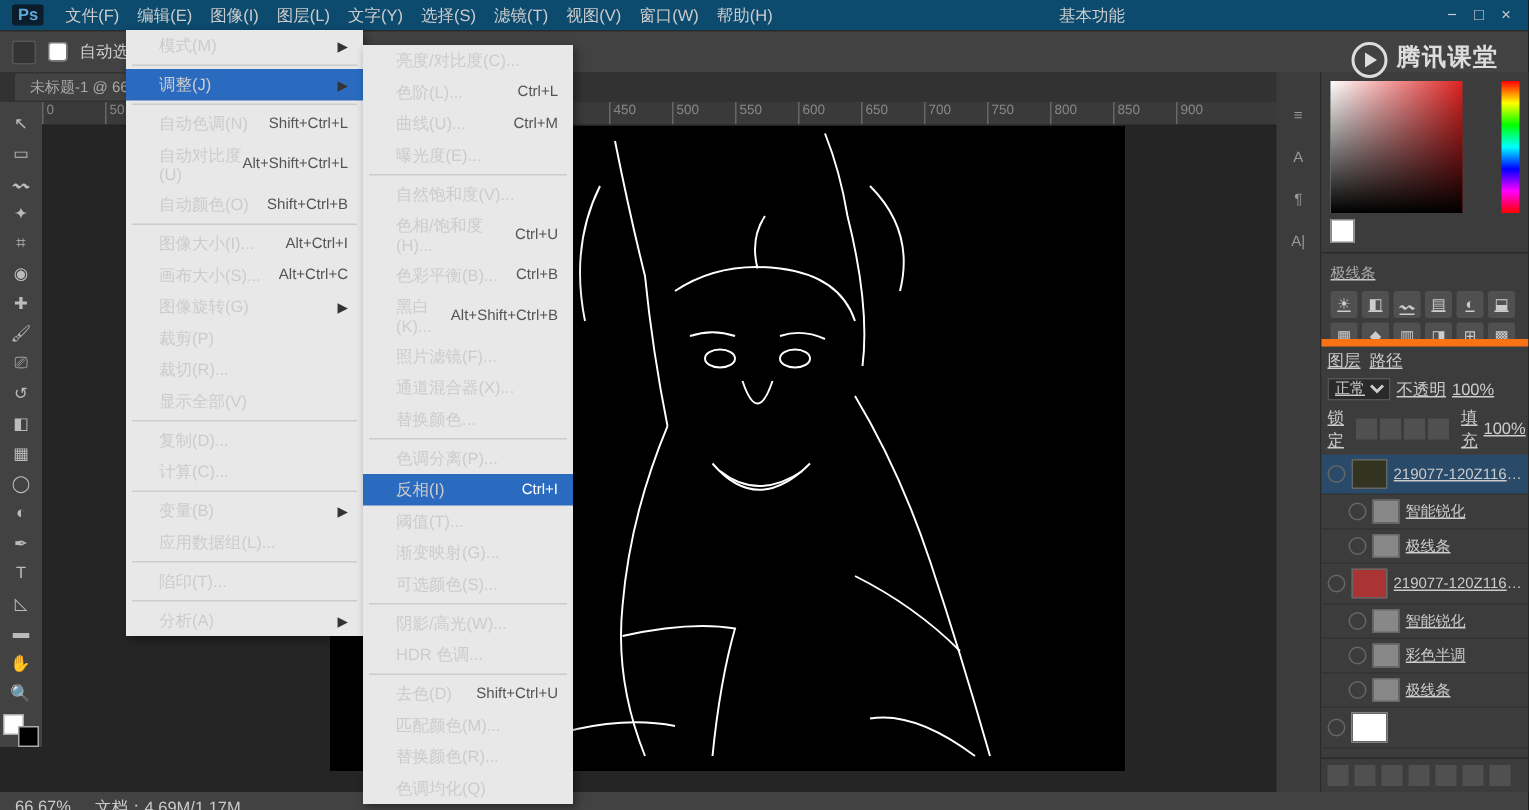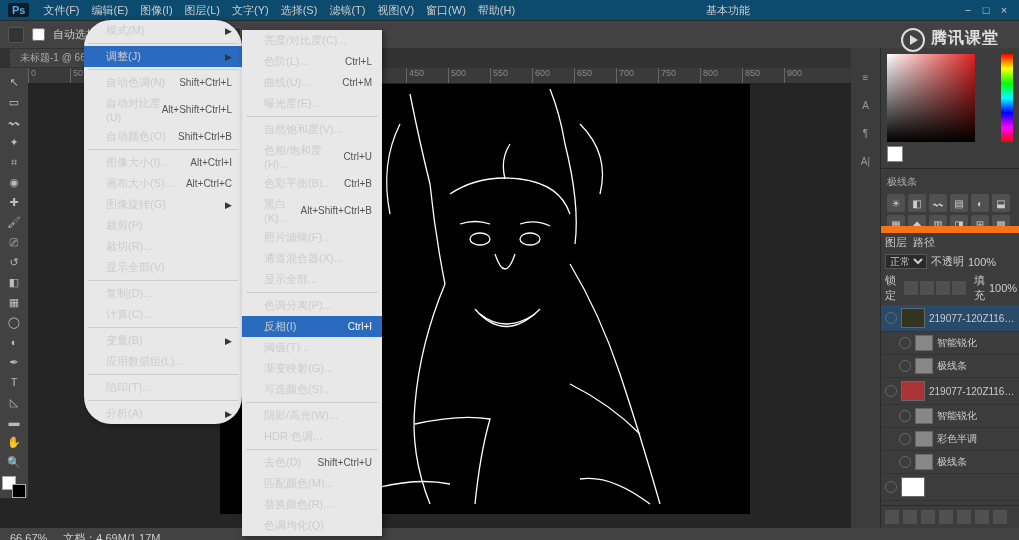--- a/index.html
+++ b/index.html
@@ -16,28 +16,28 @@
 .tabstrip .tab{background:#424242;padding:2px 10px;border-radius:2px 2px 0 0;font-size:10px;color:#aaa;}
 .toolbox{position:absolute;left:0;top:20px;width:28px;height:430px;background:#424242;display:flex;flex-direction:column;align-items:center;padding-top:4px;}
 .toolbox .tool{width:22px;height:20px;margin:1px 0;display:flex;align-items:center;justify-content:center;color:#bbb;cursor:pointer;}
 .toolbox .fgbg{position:relative;width:24px;height:24px;margin-top:4px;}
 .toolbox .fgbg .fg{width:14px;height:14px;background:#fff;border:1px solid #aaa;position:absolute;left:0;top:0;}
 .toolbox .fgbg .bg{width:14px;height:14px;background:#000;border:1px solid #aaa;position:absolute;right:0;bottom:0;}
 .ruler-h{position:absolute;left:28px;top:20px;right:140px;height:16px;background:#3a3a3a;border-bottom:1px solid #222;display:flex;align-items:flex-end;overflow:hidden;}
 .ruler-h span{flex:0 0 42px;font-size:9px;color:#888;border-left:1px solid #666;padding-left:2px;height:100%;}
 .canvas{position:absolute;left:220px;top:36px;width:530px;height:430px;background:#000;}
 .canvas svg{width:100%;height:100%;}
-.rightpanels{position:absolute;right:0;top:0;width:138px;height:480px;background:#3c3c3c;display:flex;flex-direction:column;}
+.rightpanels{position:absolute;right:0;top:0;width:138px;height:480px;background:#3c3c3c;display:flex;flex-direction:column;text-decoration:underline;}
 .colorpicker{height:120px;background:#3c3c3c;padding:6px;position:relative;}
 .colorpicker .sv{width:88px;height:88px;background:linear-gradient(to top,#000,transparent),linear-gradient(to right,#fff,#d22);position:relative;}
 .colorpicker .hue{position:absolute;right:6px;top:6px;width:12px;height:88px;background:linear-gradient(to bottom,#f00,#ff0,#0f0,#0ff,#00f,#f0f,#f00);}
 .colorpicker .swatch{position:absolute;left:6px;top:98px;width:16px;height:16px;background:#fff;border:1px solid #888;}
 .panel-icons{height:58px;display:flex;flex-wrap:wrap;align-content:flex-start;gap:3px;padding:6px;background:#3c3c3c;border-top:1px solid #2a2a2a;}
 .panel-icons span{width:18px;height:18px;background:#505050;border-radius:2px;display:flex;align-items:center;justify-content:center;font-size:10px;}
-.layers{flex:1;background:#3c3c3c;border-top:7px solid #f97316;display:flex;flex-direction:column;}
+.layers{flex:1;background:#3c3c3c;border-top:5px solid #f97316;display:flex;flex-direction:column;}
 .layers .tabs{display:flex;padding:2px 4px;gap:6px;font-size:10px;color:#aaa;}
 .layers .ctrl{display:flex;align-items:center;gap:4px;padding:2px 4px;font-size:10px;}
 .layers .ctrl select{background:#2a2a2a;color:#ccc;border:1px solid #555;font-size:10px;}
 .layers .locks{display:flex;gap:2px;padding:2px 4px;}
 .layers .locks span{width:14px;height:14px;background:#505050;}
 .layers .list{flex:1;overflow:auto;}
 .layer-row{display:flex;align-items:center;padding:3px 4px;border-bottom:1px solid #333;gap:4px;}
 .layer-row.active{background:#2a4a6a;}
 .layer-row .eye{width:12px;height:12px;border:1px solid #666;border-radius:50%;}
 .layer-row .thumb{width:24px;height:20px;background:#888;border:1px solid #666;}
@@ -50,21 +50,21 @@
 .midpanel span{width:18px;height:18px;display:flex;align-items:center;justify-content:center;color:#999;font-size:10px;}
 .statusbar{height:20px;background:#424242;display:flex;align-items:center;padding:0 10px;gap:16px;font-size:10px;color:#aaa;}
 
 .dropdown{position:absolute;background:#e8e8e8;color:#222;box-shadow:2px 2px 6px rgba(0,0,0,0.4);z-index:50;}
 .dropdown .row{display:flex;align-items:center;padding:3px 10px 3px 22px;cursor:default;position:relative;}
 .dropdown .row .sc{margin-left:auto;color:#555;font-size:10px;}
 .dropdown .row .arr{margin-left:auto;font-size:9px;color:#333;}
 .dropdown .sep{height:1px;background:#ccc;margin:2px 4px;}
 .dropdown .row.hi{background:#2a6bbf;color:#fff;}
 .dropdown .row.hi .sc{color:#fff;}
-.dd1{left:84px;top:20px;width:158px;border-radius:27px;}
+.dd1{left:84px;top:20px;width:158px;}
 .dd2{left:242px;top:30px;width:140px;}
 .watermark{position:absolute;right:20px;top:28px;display:flex;align-items:flex-start;gap:6px;opacity:0.9;z-index:60;margin-left:20px;}
 .watermark .play{width:24px;height:24px;border:2px solid #eee;border-radius:50%;display:flex;align-items:center;justify-content:center;}
 .watermark .play::before{content:"";border-left:8px solid #eee;border-top:5px solid transparent;border-bottom:5px solid transparent;margin-left:2px;}
 .watermark .txt{color:#eee;font-size:16px;font-weight:bold;letter-spacing:1px;}
 </style>
 </head>
 <body>
 
 <div class="topbar">
@@ -390,21 +390,21 @@
       <span>黑白(K)...</span>
       <span class="sc">Alt+Shift+Ctrl+B</span>
     </div>
     <div class="row">
       <span>照片滤镜(F)...</span>
     </div>
     <div class="row">
       <span>通道混合器(X)...</span>
     </div>
     <div class="row">
-      <span>显示全部...</span>
+      <span>替换颜色...</span>
     </div>
     <div class="sep"></div>
     <div class="row">
       <span>色调分离(P)...</span>
     </div>
     <div class="row hi">
       <span>反相(I)</span>
       <span class="sc">Ctrl+I</span>
     </div>
     <div class="row">

